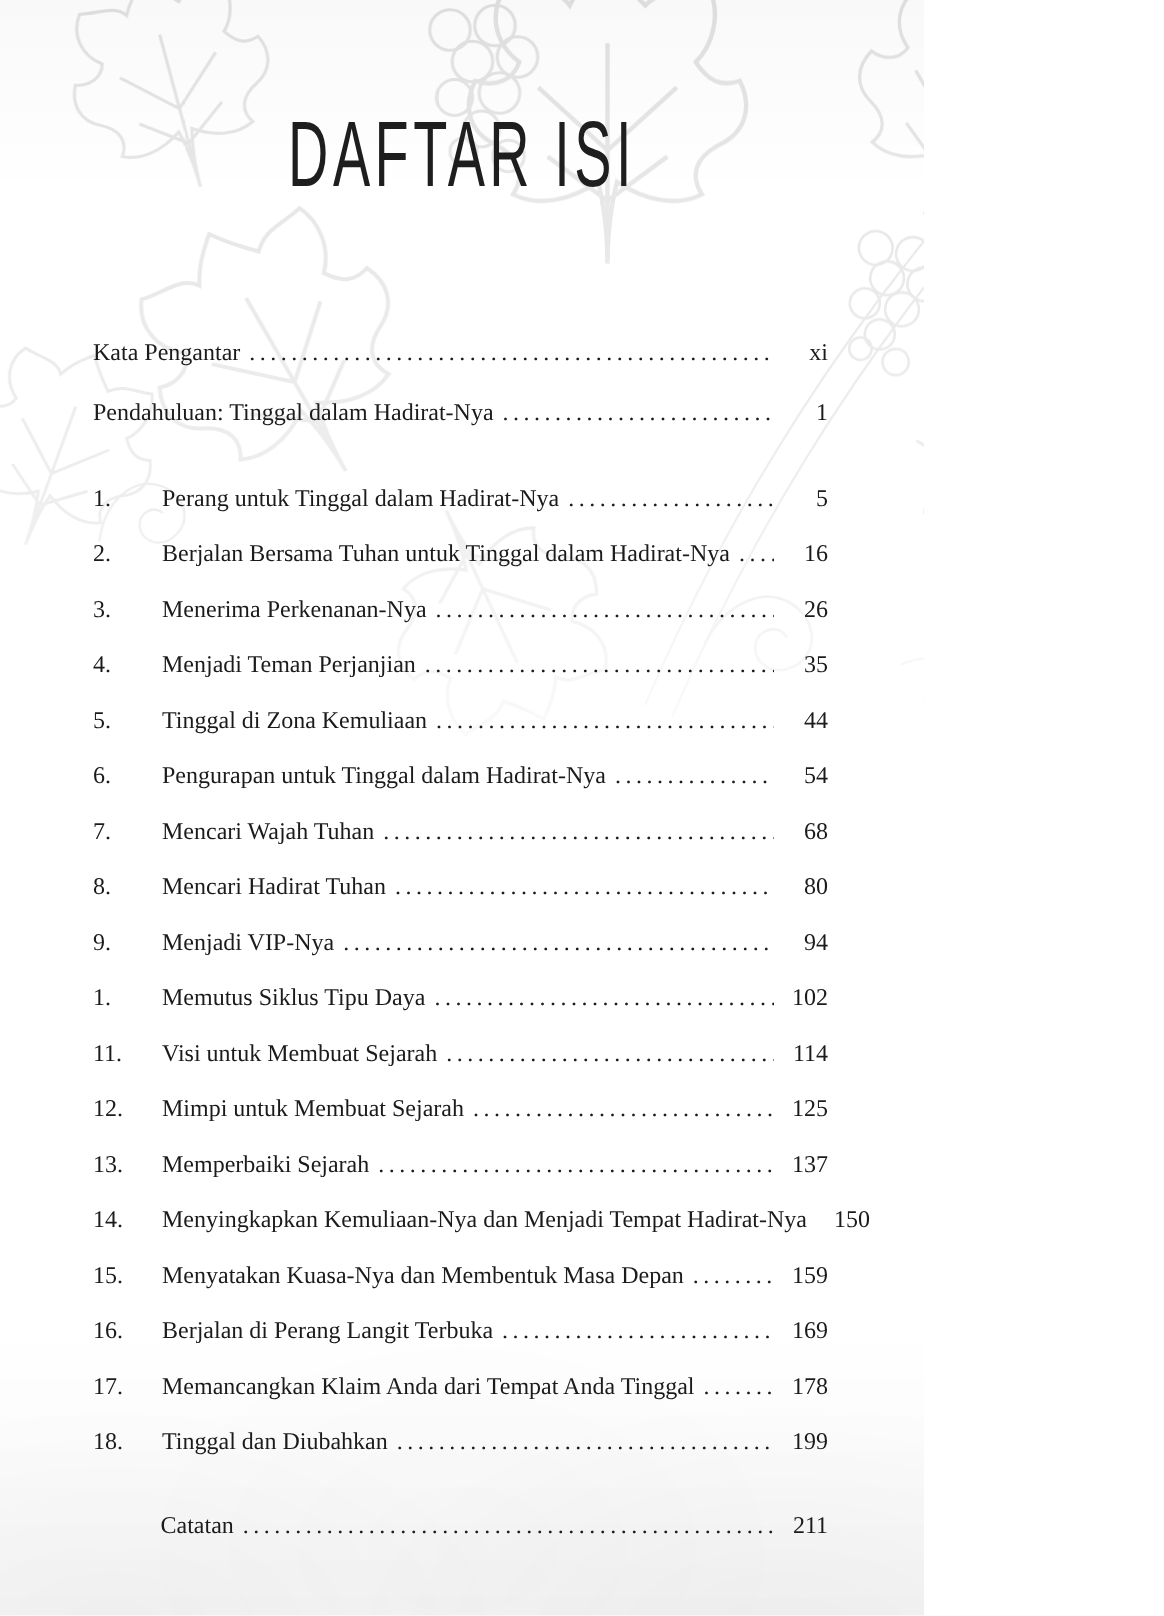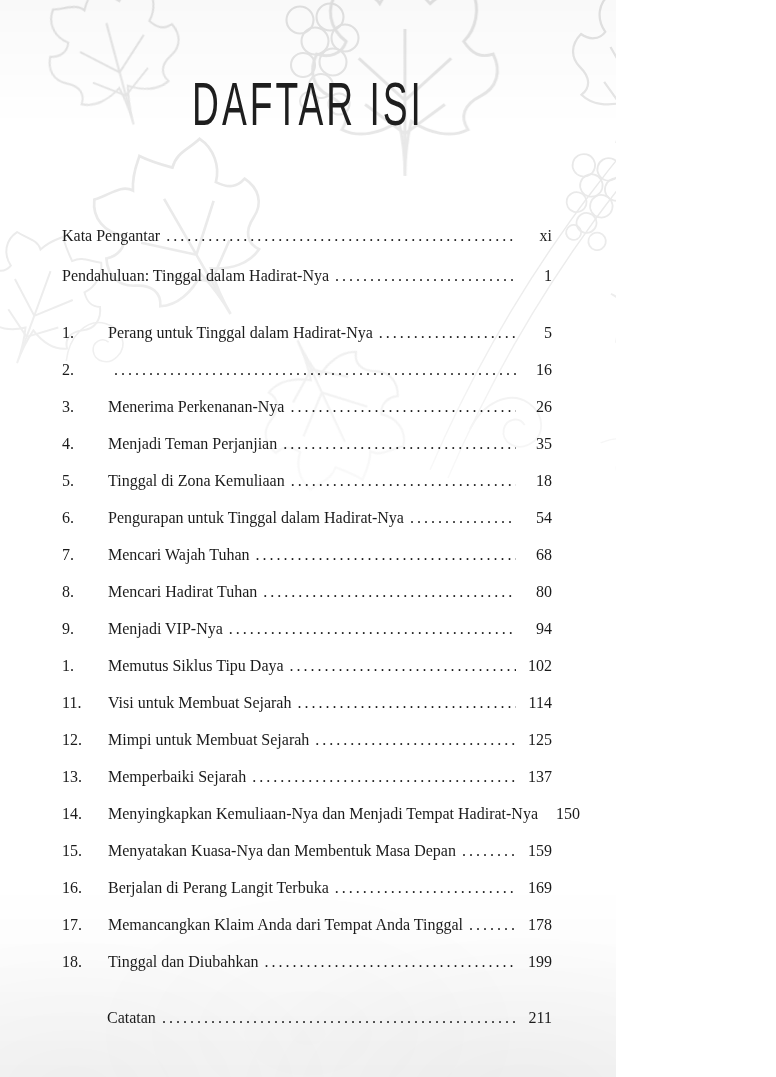--- a/index.html
+++ b/index.html
@@ -134,20 +134,21 @@
     <div class="chapters" id="chapter-rows">
   <div class="row">
     <span class="num">1.</span>
     <span class="label">Perang untuk Tinggal dalam Hadirat-Nya</span>
     <span class="leader">................................................................................................................................................................</span>
     <span class="pagenum">5</span>
   </div>
 
   <div class="row">
     <span class="num">2.</span>
+    <span class="label">Berjalan Bersama Tuhan untuk Tinggal dalam Hadirat-Nya</span>
     <span class="leader">................................................................................................................................................................</span>
     <span class="pagenum">16</span>
   </div>
 
   <div class="row">
     <span class="num">3.</span>
     <span class="label">Menerima Perkenanan-Nya</span>
     <span class="leader">................................................................................................................................................................</span>
     <span class="pagenum">26</span>
   </div>
@@ -156,21 +157,21 @@
     <span class="num">4.</span>
     <span class="label">Menjadi Teman Perjanjian</span>
     <span class="leader">................................................................................................................................................................</span>
     <span class="pagenum">35</span>
   </div>
 
   <div class="row">
     <span class="num">5.</span>
     <span class="label">Tinggal di Zona Kemuliaan</span>
     <span class="leader">................................................................................................................................................................</span>
-    <span class="pagenum">18</span>
+    <span class="pagenum">44</span>
   </div>
 
   <div class="row">
     <span class="num">6.</span>
     <span class="label">Pengurapan untuk Tinggal dalam Hadirat-Nya</span>
     <span class="leader">................................................................................................................................................................</span>
     <span class="pagenum">54</span>
   </div>
 
   <div class="row">

